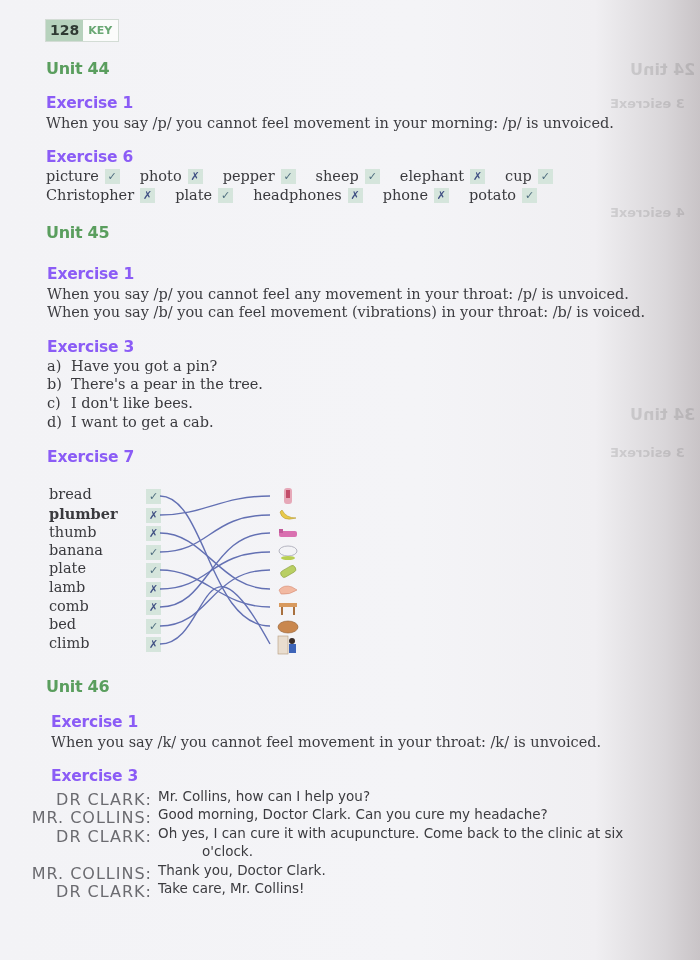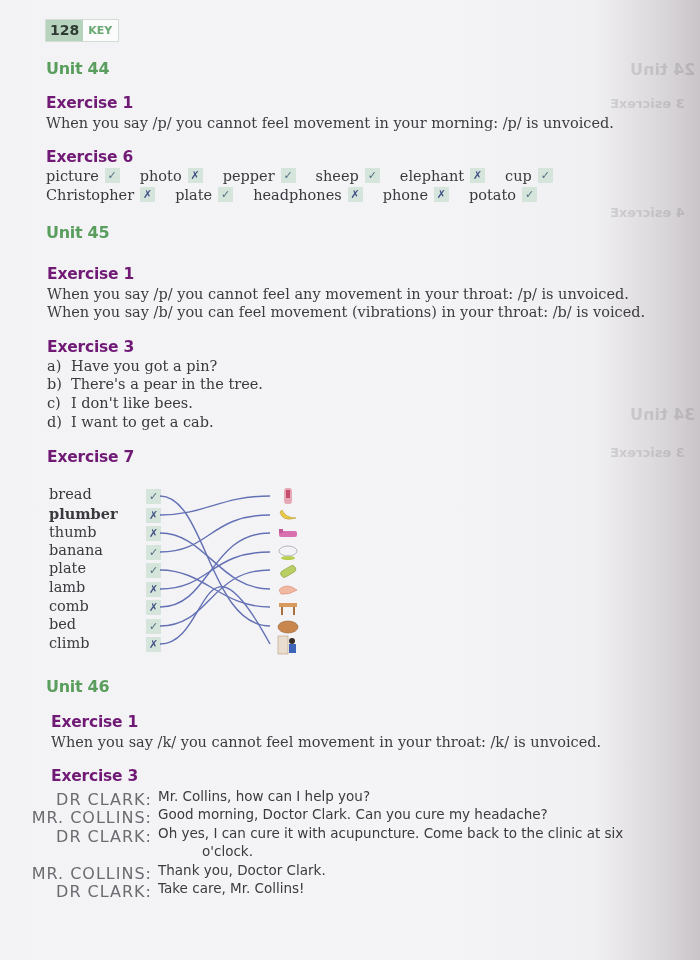--- a/index.html
+++ b/index.html
@@ -20,25 +20,25 @@
     border: 1px solid #d3dcd5; background: #fbfcfb; font-family: "DejaVu Sans", sans-serif; font-weight: bold;
   }
   .page-num { background: #b7d2bd; color: #2f3a33; font-size: 14px; padding: 0 4px; line-height: 21px; }
   .page-key { color: #6aa874; font-size: 11px; padding: 0 6px 0 5px; line-height: 21px; }
   .unit-title {
     position: absolute; left: 46px; font-family: "DejaVu Sans", sans-serif; font-weight: bold;
     font-size: 16px; color: #5a9e5e; letter-spacing: -0.3px;
   }
   .ex-title {
     position: absolute; font-family: "DejaVu Sans", sans-serif; font-weight: bold;
-    font-size: 15.5px; color: #701a75; letter-spacing: -0.2px;
+    font-size: 15.5px; color: #8b5cf6; letter-spacing: -0.2px;
   }
   .body-line { position: absolute; font-size: 14.5px; white-space: nowrap; color: #3c3c40; }
   .word-row { position: absolute; left: 46px; font-size: 14.5px; white-space: nowrap; display: flex; align-items: center; }
-  .word-item { display: inline-flex; align-items: flex-start; margin-right: 20px; }
+  .word-item { display: inline-flex; align-items: flex-end; margin-right: 20px; }
   .mark {
     display: inline-block; width: 15px; height: 15px; margin-left: 6px; background: #d5e5dc;
     font-family: "DejaVu Sans", sans-serif; font-size: 11px; line-height: 15px; text-align: center;
   }
   .mark.ok { color: #4f6d7f; }
   .mark.no { color: #3f4f83; font-style: italic; font-weight: bold; }
   .list-line { position: absolute; left: 47px; font-size: 14.5px; white-space: nowrap; }
   .list-line .lbl { display: inline-block; width: 24px; }
   .match-word { position: absolute; left: 49px; font-size: 14.5px; }
   .match-mark { position: absolute; left: 140px; width: 15px; height: 15px; }

